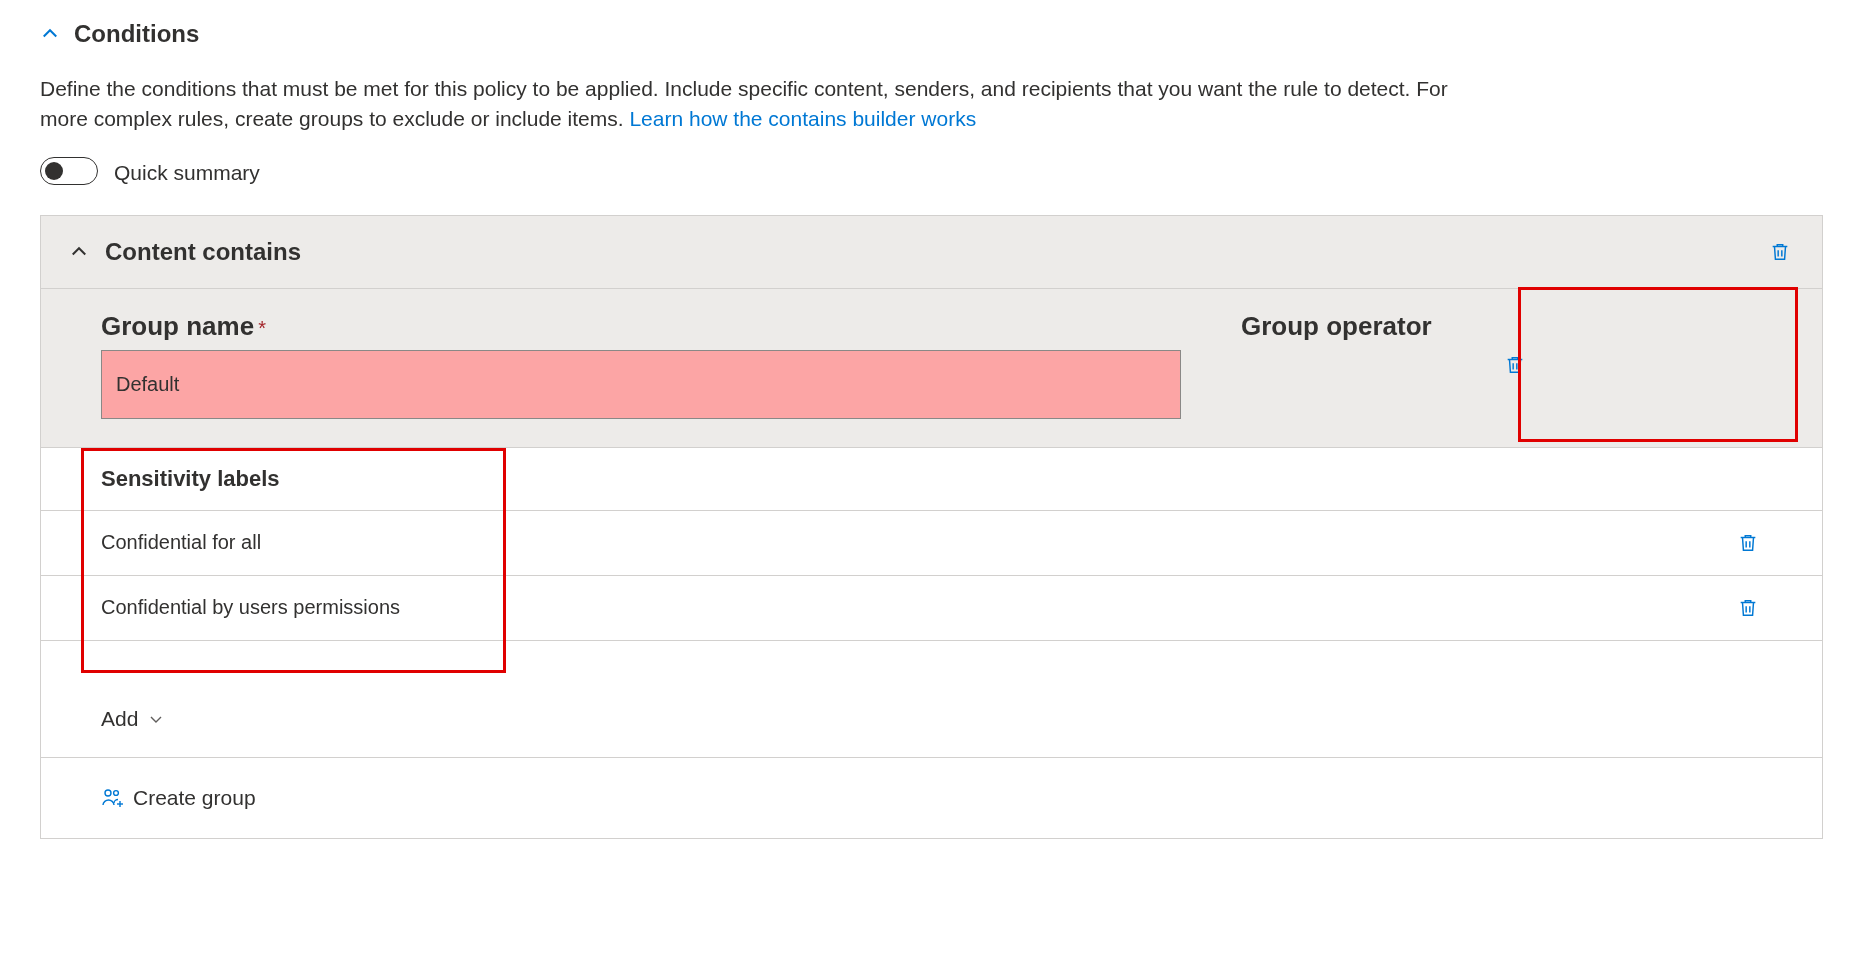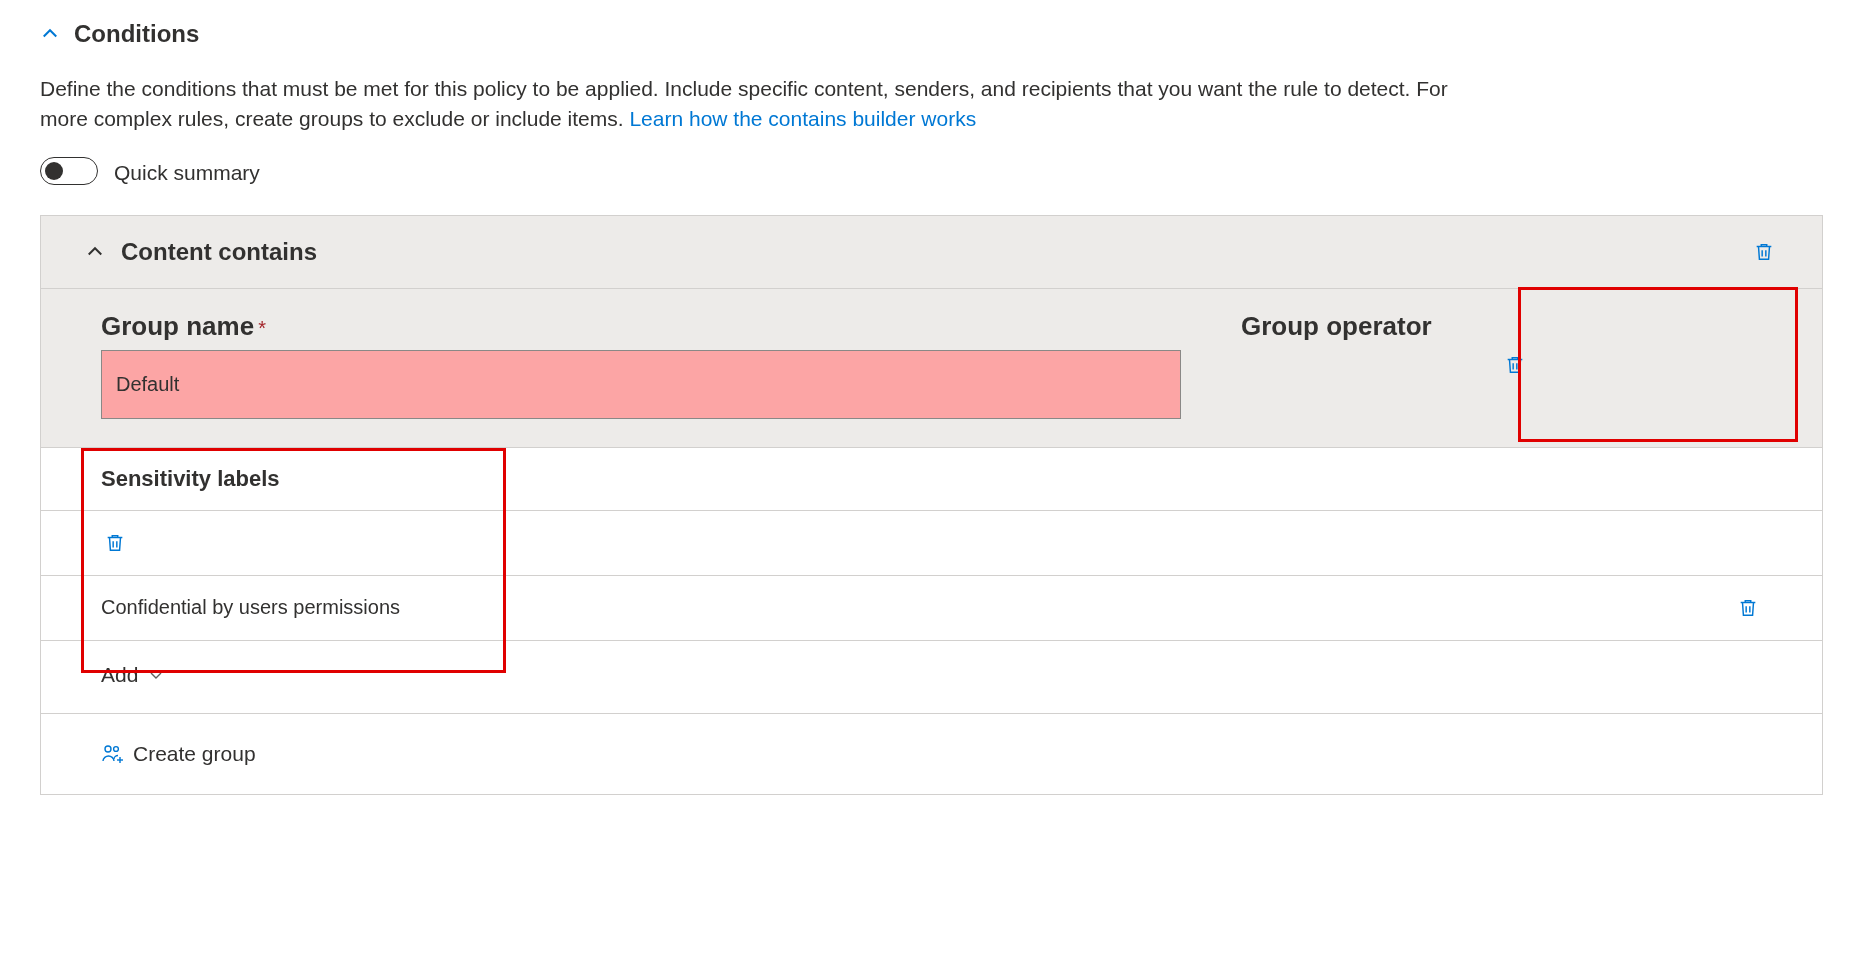--- a/index.html
+++ b/index.html
@@ -62,21 +62,21 @@
   }
   .toggle-label {
     font-size: 21px;
   }
   .card {
     border: 1px solid #d2d0ce;
     background: #fff;
   }
   .card-header {
     background: #edebe9;
-    padding: 22px 44px;
+    padding: 22px 28px;
     display: flex;
     align-items: center;
     gap: 16px;
     border-bottom: 1px solid #d2d0ce;
     position: relative;
   }
   .card-header .title {
     font-weight: 700;
     font-size: 24px;
   }
@@ -155,20 +155,21 @@
   .add-row {
     padding:22px 60px 26px 60px;
     border-bottom:1px solid #d2d0ce;
   }
   .add-btn {
     display:inline-flex;
     align-items:center;
     gap:10px;
     font-size:21px;
     color:#323130;
+    margin-top:44px;
   }
   .add-btn .small-chevron { display:flex;align-items:center;color:#605e5c;}
   .create-row {
     padding:28px 60px;
     display:flex;
     align-items:center;
     gap:8px;
   }
   .create-icon { color:#0078d4; display:flex;align-items:center;}
   .create-text { font-size:21px; }
@@ -248,20 +249,21 @@
     </span>
 
     <div class="highlight-red-op"></div>
   </div>
 
   <div class="labels-wrap">
     <div class="section-row heading">
       <span>Sensitivity labels</span>
     </div>
     <div class="section-row">
+      <span class="row-text">Confidential for all</span>
       <span class="row-delete">
         <svg width="22" height="22" viewBox="0 0 24 24" fill="none" stroke="currentColor" stroke-width="1.6">
           <path d="M4 6h16"></path>
             <path d="M9 6V4h6v2"></path>
             <path d="M6 6l1 14h10l1-14"></path>
             <path d="M10 10v7"></path>
             <path d="M14 10v7"></path>
         </svg>
       </span>
     </div>

